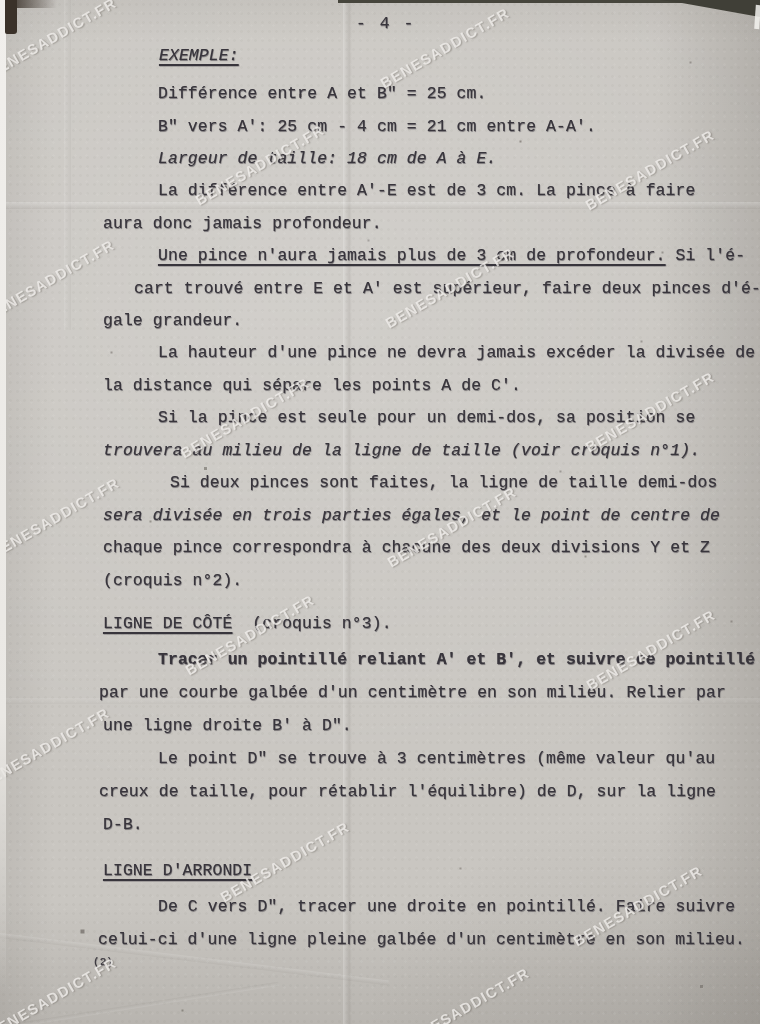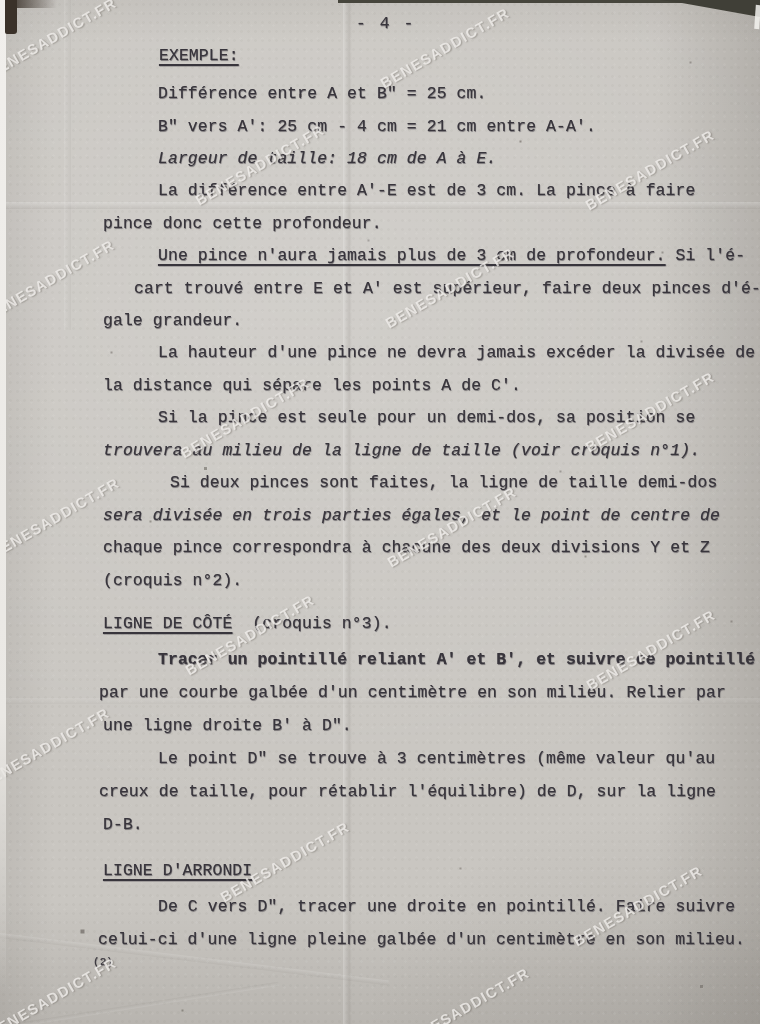--- a/index.html
+++ b/index.html
@@ -112,26 +112,26 @@
   <div class="crease crease-v1"></div>
   <div class="crease crease-v2"></div>
   <div class="crease crease-h1"></div>
   <div class="crease crease-h2"></div>
   <div class="crease crease-d1"></div>
   <div class="crease crease-d2"></div>
   <div class="specks"></div>
 
   <div class="textlayer">
       <div class="tl pagenum" style="left: 356px; top: 14px;"><span>- 4 -</span></div>
-      <div class="tl" style="left: 159px; top: 46px;"><span class="u">EXEMPLE:</span></div>
+      <div class="tl" style="left: 159px; top: 46px; font-style: italic;"><span class="u">EXEMPLE:</span></div>
       <div class="tl" style="left: 158px; top: 84px;"><span>Différence entre A et B" = 25 cm.</span></div>
       <div class="tl" style="left: 158px; top: 117px;"><span>B" vers A': 25 cm - 4 cm = 21 cm entre A-A'.</span></div>
       <div class="tl" style="left: 158px; top: 149px; font-style: italic;"><span>Largeur de taille: 18 cm de A à E.</span></div>
       <div class="tl" style="left: 158px; top: 181px;"><span>La différence entre A'-E est de 3 cm. La pince à faire</span></div>
-      <div class="tl" style="left: 103px; top: 214px;"><span>pince donc cette profondeur.</span></div>
+      <div class="tl" style="left: 103px; top: 214px;"><span>aura donc jamais profondeur.</span></div>
       <div class="tl" style="left: 158px; top: 246px;"><span class="u">Une pince n'aura jamais plus de 3 cm de profondeur.</span><span> Si l'é-</span></div>
       <div class="tl" style="left: 103px; top: 279px; margin-left: 31px;"><span>cart trouvé entre E et A' est supérieur, faire deux pinces d'é-</span></div>
       <div class="tl" style="left: 103px; top: 311px;"><span>gale grandeur.</span></div>
       <div class="tl" style="left: 158px; top: 343px;"><span>La hauteur d'une pince ne devra jamais excéder la divisée de</span></div>
       <div class="tl" style="left: 158px; top: 408px;"><span>Si la pince est seule pour un demi-dos, sa position se</span></div>
       <div class="tl" style="left: 103px; top: 376px;"><span>la distance qui sépare les points A de C'.</span></div>
       <div class="tl" style="left: 103px; top: 441px; font-style: italic;"><span>trouvera au milieu de la ligne de taille (voir croquis n°1).</span></div>
       <div class="tl" style="left: 170px; top: 473px;"><span>Si deux pinces sont faites, la ligne de taille demi-dos</span></div>
       <div class="tl" style="left: 103px; top: 506px; font-style: italic;"><span>sera divisée en trois parties égales, et le point de centre de</span></div>
       <div class="tl" style="left: 103px; top: 538px;"><span>chaque pince correspondra à chacune des deux divisions Y et Z</span></div>

